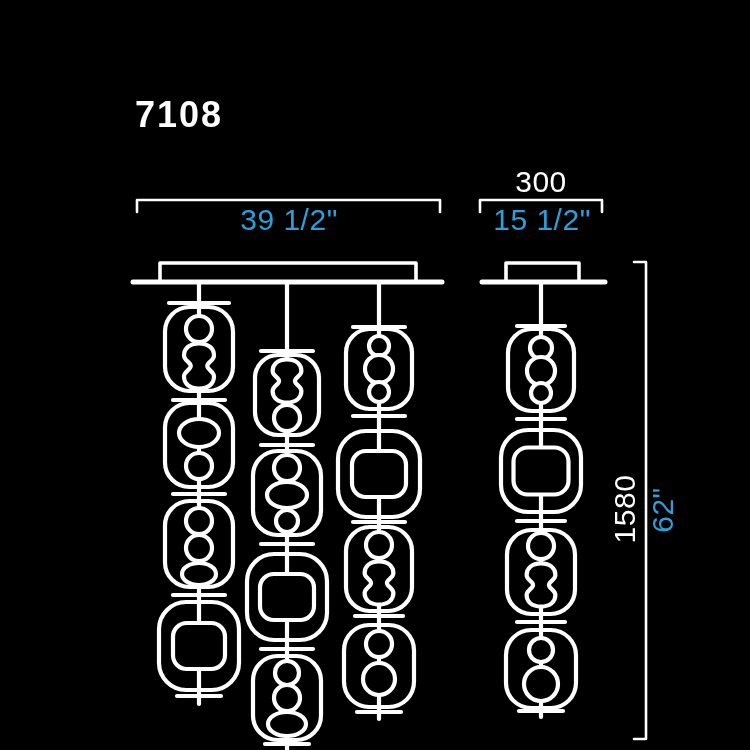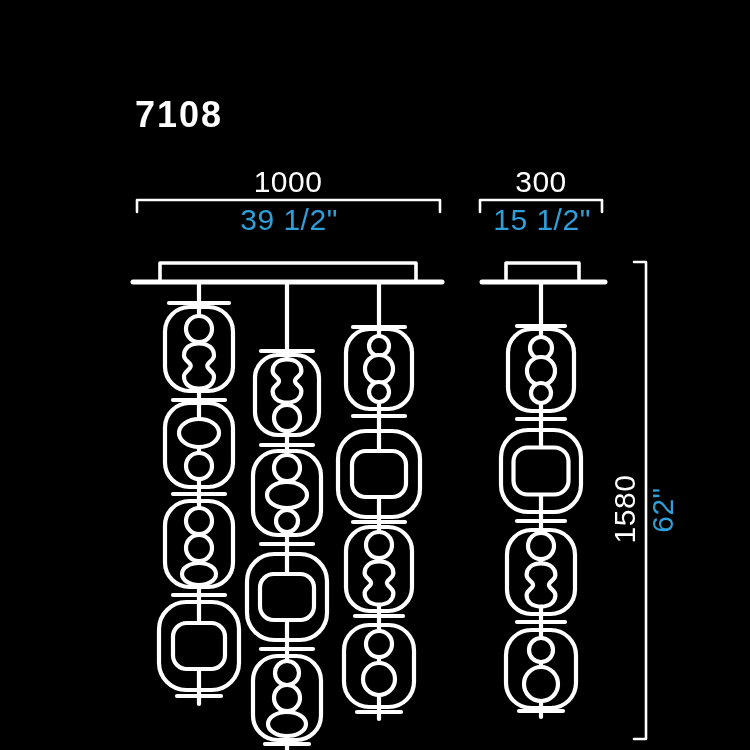--- a/index.html
+++ b/index.html
@@ -123,21 +123,20 @@
           <circle cx="541" cy="640" r="17" fill="#000" stroke="#ffffff" stroke-width="4.2"></circle>
           <line x1="519" y1="667" x2="563" y2="667" stroke="#ffffff" stroke-width="4.2" fill="none" stroke-linecap="round" stroke-linejoin="round"></line>
         </g>
         <rect x="506" y="219" width="73" height="19" stroke="#ffffff" stroke-width="3.6" fill="none" stroke-linecap="round" stroke-linejoin="round"></rect>
         <line x1="482" y1="238" x2="605" y2="238" stroke="#ffffff" stroke-width="5" fill="none" stroke-linecap="round" stroke-linejoin="round"></line>
       </g>
     </svg>
 
   <div class="page-title">7108</div>
 
-  <div class="dim-label dim-mm lbl-1000">1000</div>
   <div class="dim-label dim-in lbl-39">39 1/2"</div>
 
   <div class="dim-label dim-mm lbl-400">300</div>
   <div class="dim-label dim-in lbl-15">15 1/2"</div>
 
   <div class="dim-label dim-mm v lbl-1580">1580</div>
   <div class="dim-label dim-in v lbl-62">62"</div>
 
 </div>
 

